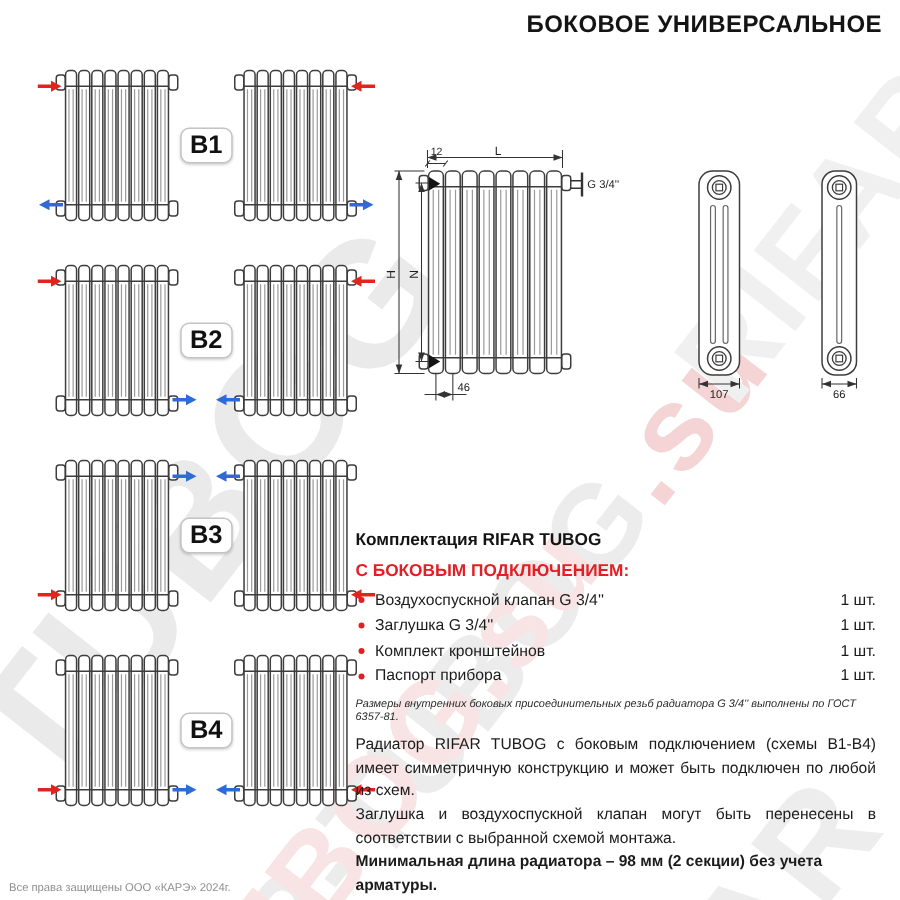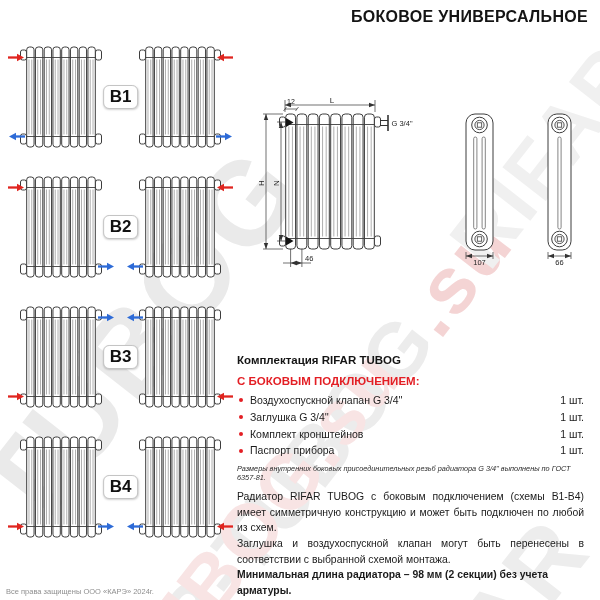--- a/index.html
+++ b/index.html
@@ -15,21 +15,21 @@
   .wm-2{left:20px;top:760px;font-size:80px;transform:rotate(-52deg);color:#ececec;}
   .wm-2 .suffix{color:#f4d4d4;}
   .wm-3{left:340px;top:735px;font-size:95px;transform:rotate(-52deg);color:#ededed;}
   .wm-4{left:432px;top:228px;font-size:80px;transform:rotate(-52deg);color:#f0f0f0;}
   .wm-5{left:-80px;top:880px;font-size:78px;transform:rotate(-52deg);color:#f8e4e4;}
   
   .title{position:absolute;top:7px;right:12px;text-align:right;z-index:2;
          font-size:16px;font-weight:800;line-height:1.22;color:#141414;letter-spacing:.3px;}
   
   #schemes{position:absolute;left:0;top:0;width:600px;height:600px;z-index:1;pointer-events:none;}
-  .scheme-row{position:absolute;left:8px;width:225px;height:106px;}
+  .scheme-row{position:absolute;left:25px;width:225px;height:106px;}
   .scheme-label{
     position:absolute;left:50%;top:50%;transform:translate(-50%,-50%);
     background:#fff;border:1.5px solid #c4c4c4;border-radius:6px;
     box-shadow:0 1px 2px rgba(0,0,0,.18);
     font-weight:bold;font-size:17px;line-height:22px;padding:0 6px;color:#111;}
   
   #drawing{position:absolute;left:255px;top:97px;z-index:1;}
   .caption{position:absolute;left:258px;top:274px;z-index:1;
            font-style:italic;font-size:7.4px;color:#222;}
   

